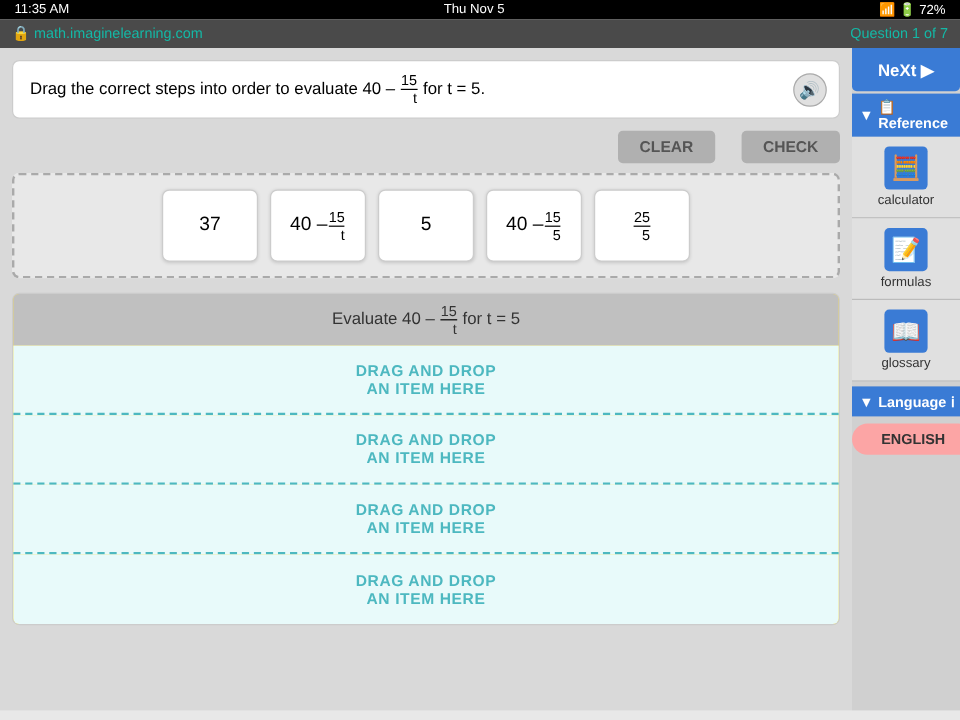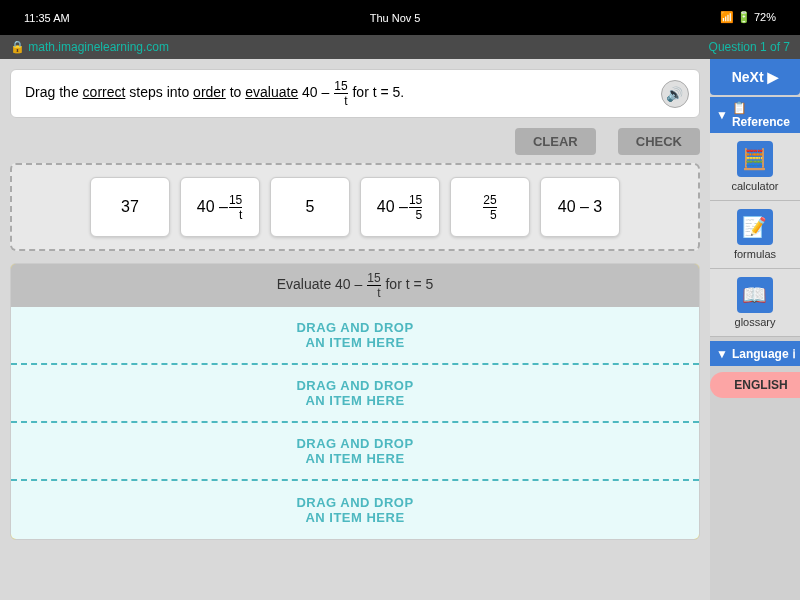--- a/index.html
+++ b/index.html
@@ -10,25 +10,25 @@
       background: #e8e8e8;
       overflow: hidden;
       position: relative;
     }
 
     
     .status-bar {
       background: #000;
       color: #fff;
       font-size: 11px;
-      padding: 2px 24px;
+      padding: 2px 12px;
       display: flex;
       justify-content: space-between;
       align-items: center;
-      height: 35px;
+      height: 16px;
     }
 
     
     .nav-bar {
       background: #4a4a4a;
       color: #14b8a6;
       font-size: 12px;
       padding: 4px 10px;
       display: flex;
       justify-content: space-between;
@@ -70,21 +70,21 @@
       height: 28px;
       border-radius: 50%;
       background: #e0e0e0;
       border: 1px solid #aaa;
       cursor: pointer;
       display: flex;
       align-items: center;
       justify-content: center;
       font-size: 14px;
     }
-    .instruction-box .underline { text-decoration: underline; }
+    .instruction-box .underline { }
 
     
     .action-buttons {
       display: flex;
       justify-content: flex-end;
       gap: 22px;
       margin-bottom: 8px;
     }
     .btn-clear {
       background: #b0b0b0;
@@ -300,21 +300,20 @@
       <div class="drag-card">40 – <span class="frac">
             <span class="num">15</span>
             <span class="den">5</span>
           </span></div>
       <div class="drag-card">
           <span class="frac">
             <span class="num">25</span>
             <span class="den">5</span>
           </span>
         </div>
-      <div class="drag-card">40 – 3</div>
     </div>
 
     <div class="drop-zone-container">
       <div class="drop-zone-header">
         Evaluate 40 – <span class="frac">
             <span class="num">15</span>
             <span class="den">t</span>
           </span> for t = 5
       </div>
       <div class="drop-zone">

